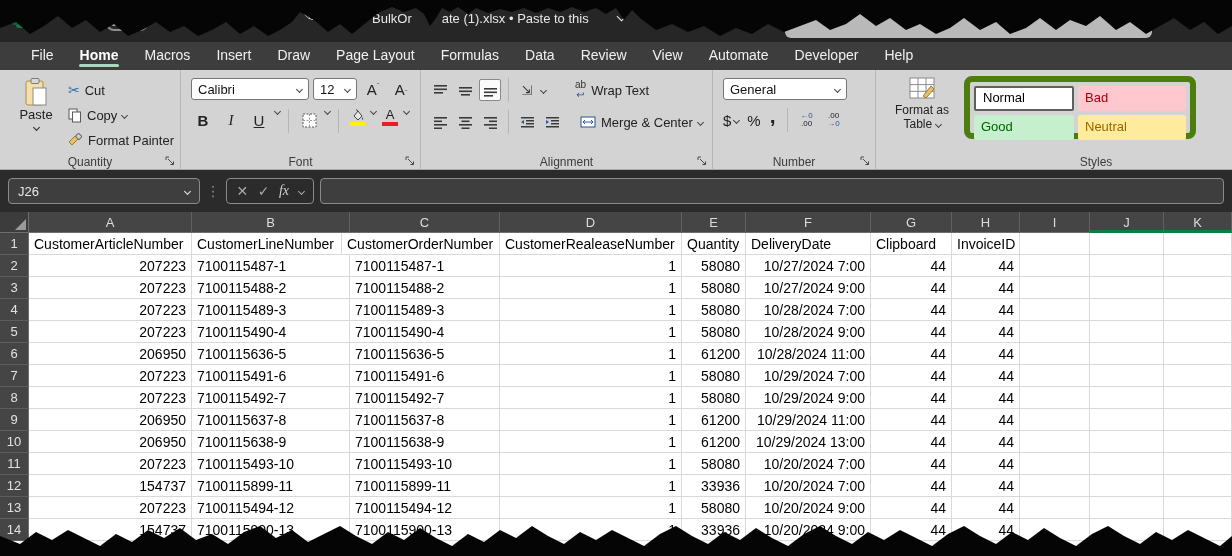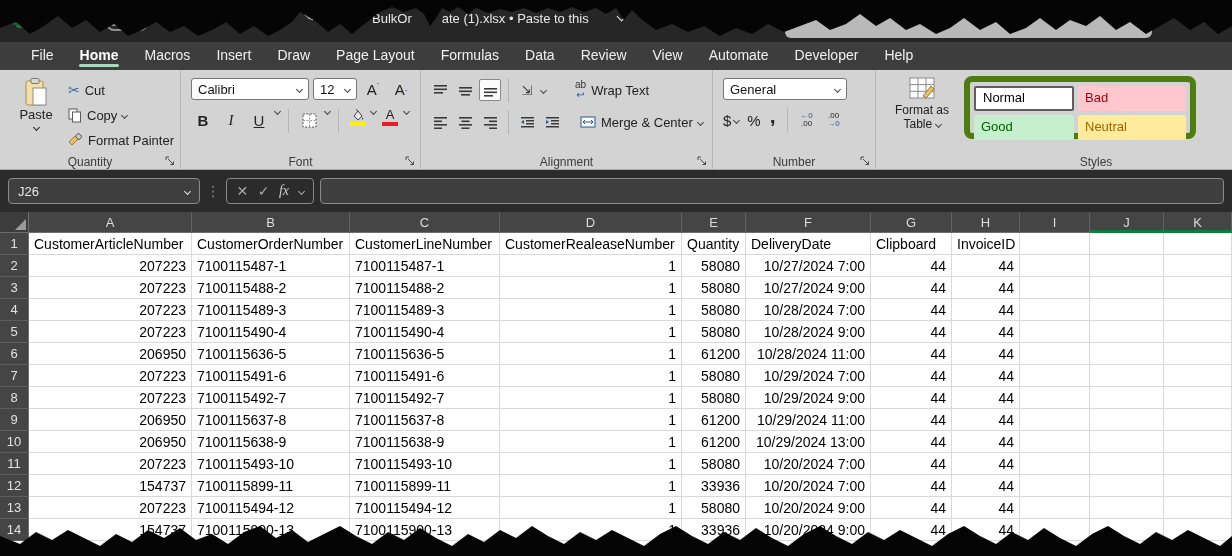--- a/index.html
+++ b/index.html
@@ -409,22 +409,22 @@
         <div class="colh" style="width: 81px;">G</div>
         <div class="colh" style="width: 68px;">H</div>
         <div class="colh" style="width: 70px;">I</div>
         <div class="colh sel" style="width: 74px;">J</div>
         <div class="colh sel" style="width: 68px;">K</div>
       </div>
     <div id="grid-rows">
         <div class="grow">
           <div class="rownum">1</div>
           <div class="cell" style="width: 163px;">CustomerArticleNumber</div>
+          <div class="cell" style="width: 150px;">CustomerLineNumber</div>
           <div class="cell" style="width: 158px;">CustomerOrderNumber</div>
-          <div class="cell" style="width: 150px;">CustomerLineNumber</div>
           <div class="cell" style="width: 182px;">CustomerRealeaseNumber</div>
           <div class="cell" style="width: 64px;">Quantity</div>
           <div class="cell" style="width: 125px;">DeliveryDate</div>
           <div class="cell" style="width: 81px;">Clipboard</div>
           <div class="cell" style="width: 68px;">InvoiceID</div>
           <div class="cell" style="width: 70px;"></div>
           <div class="cell" style="width: 74px;"></div>
           <div class="cell" style="width: 68px;"></div>
         </div>
         <div class="grow">

